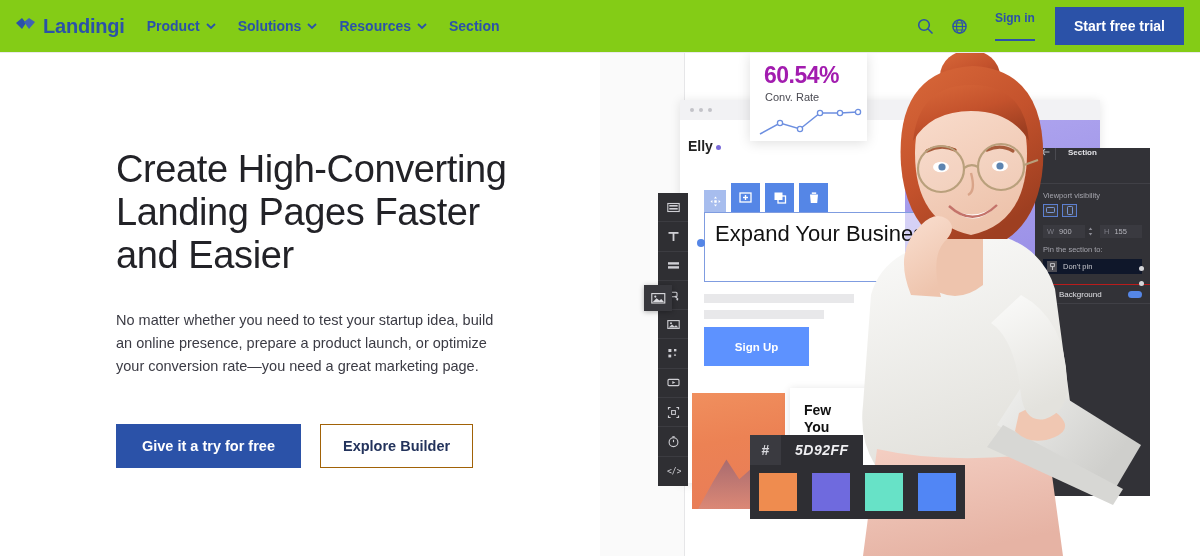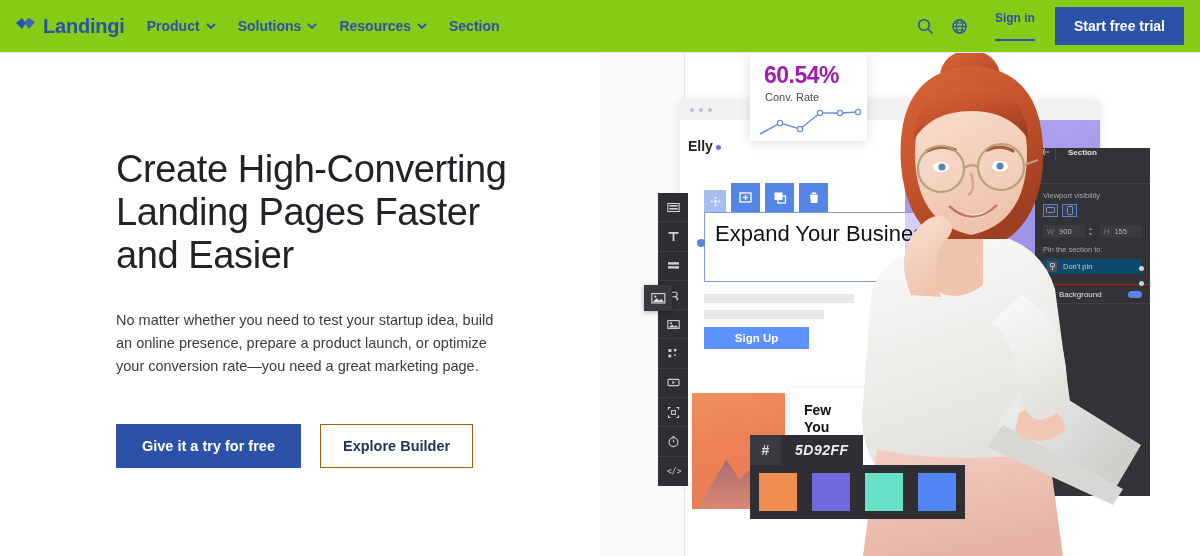--- a/index.html
+++ b/index.html
@@ -120,21 +120,21 @@
   .sel-box-title {
     position: absolute; left: 10px; top: 8px; width: 270px;
     font-size: 22px; line-height: 25px; color: #111; font-weight: normal;
   }
   .sel-handle {
     position: absolute; left: 17px; top: 119px; width: 8px; height: 8px;
     border-radius: 50%; background: #5586e6; cursor: pointer;
   }
   .ph-line { position: absolute; height: 9px; background: #e8e8ea; }
   .mock-signup {
-    position: absolute; left: 24px; top: 207px; width: 105px; height: 22px;
+    position: absolute; left: 24px; top: 207px; width: 105px; height: 39px;
     background: #5d92ff; color: #fff; font-size: 11.5px; font-weight: bold;
     display: flex; align-items: center; justify-content: center; cursor: pointer;
   }
   
   .mock-photo {
     position: absolute; left: 12px; top: 273px; width: 93px; height: 116px;
     background: linear-gradient(170deg,#f08f5e 0%,#ec8254 40%,#e87c58 100%);
     overflow: hidden;
   }
   .mock-photo::after {
@@ -197,21 +197,21 @@
   }
   .rp-dims { display:flex; align-items:center; margin: 8px 8px 0 8px; }
   .rp-fld {
     background: #3a3a40; height: 13px; display:flex; align-items:center;
     padding: 0 4px; flex: 1; color:#b4b4bb; cursor:text;
   }
   .rp-fld .k { color:#7d7d86; margin-right:5px; }
   .rp-stepper { width:10px; display:flex; flex-direction:column; align-items:center; justify-content:center; cursor:pointer;}
   .rp-row {
     display:flex; align-items:center; margin: 5px 8px 0 8px;
-    background:#0c4a6e; height: 15px; padding: 0 4px; cursor:pointer;
+    background:#0f172a; height: 15px; padding: 0 4px; cursor:pointer;
   }
   .rp-pinicon { width:10px; height:11px; background:#4d4d54; display:flex; align-items:center; justify-content:center; margin-right:6px;}
   .rp-acc {
     display:flex; align-items:center; height: 20px; margin-top: 10px;
     border-top: 1px solid #b91c1c; border-bottom: 1px solid #404046; padding: 0 8px; cursor:pointer;
   }
   .rp-acc-t { margin-left: 8px; color: #e0e0e4; font-size: 8px; }
   .rp-toggle { margin-left:auto; width: 14px; height: 7px; border-radius: 4px; background:#5586e6;}
   .rp-dots { position:absolute; right: 6px; top: 118px; }
   .rp-dot { width:5px; height:5px; border-radius:50%; background:#d6d6da; margin-bottom: 10px; cursor:pointer;}

